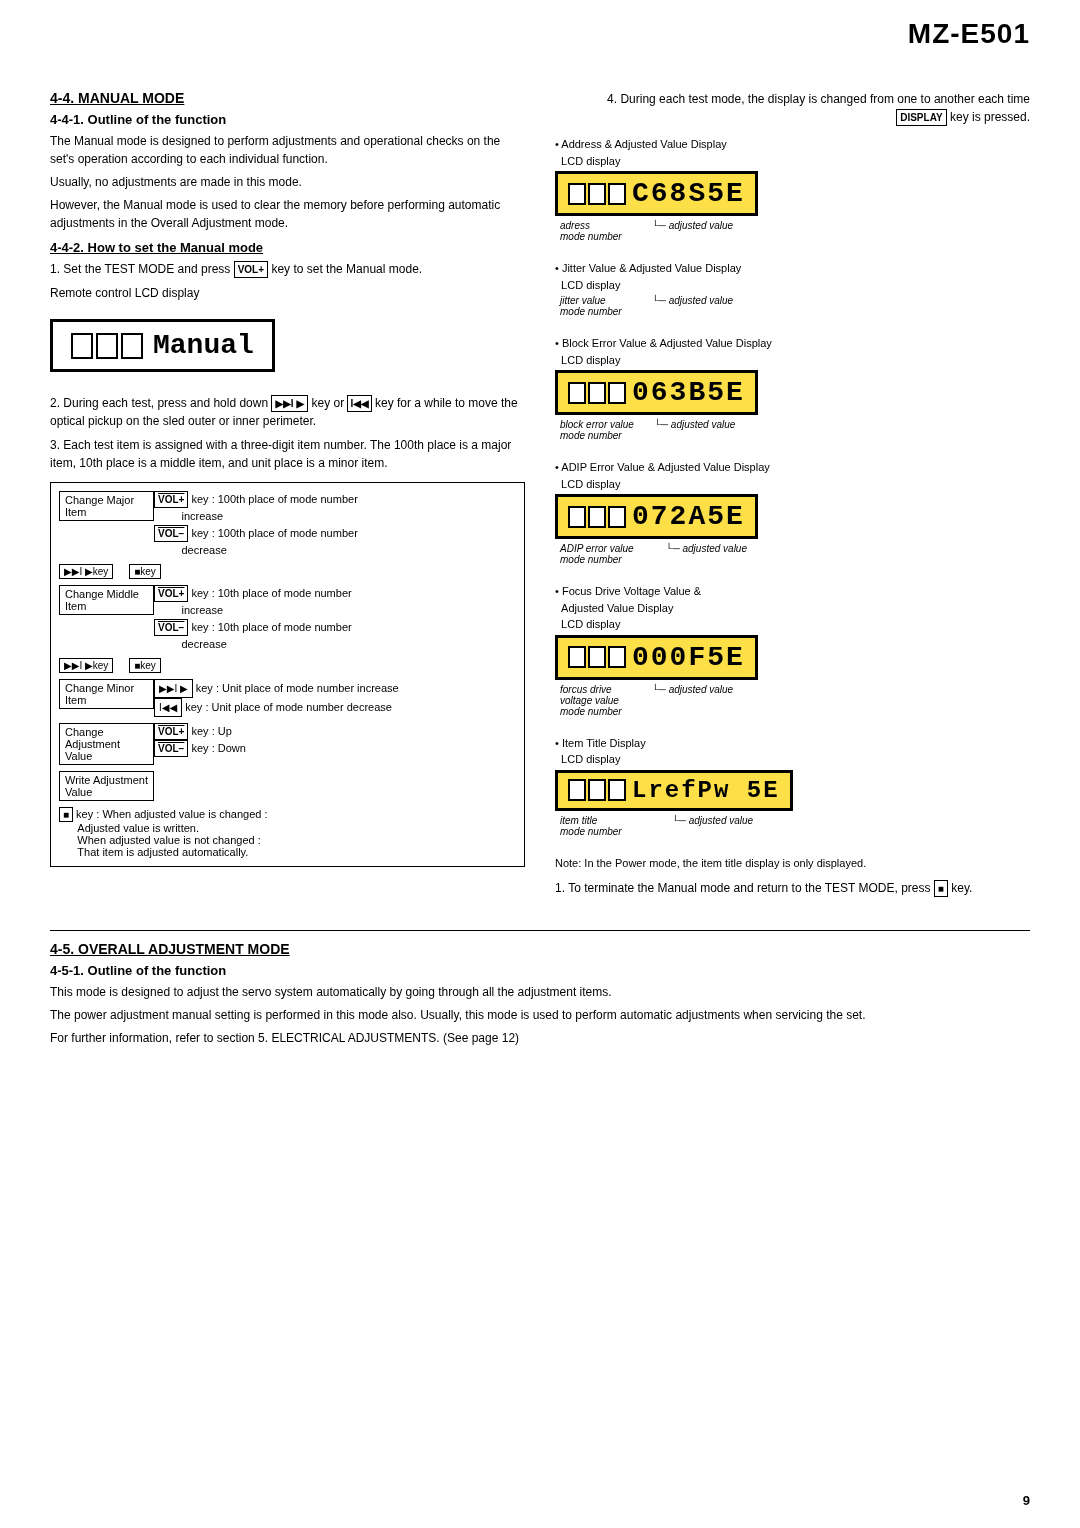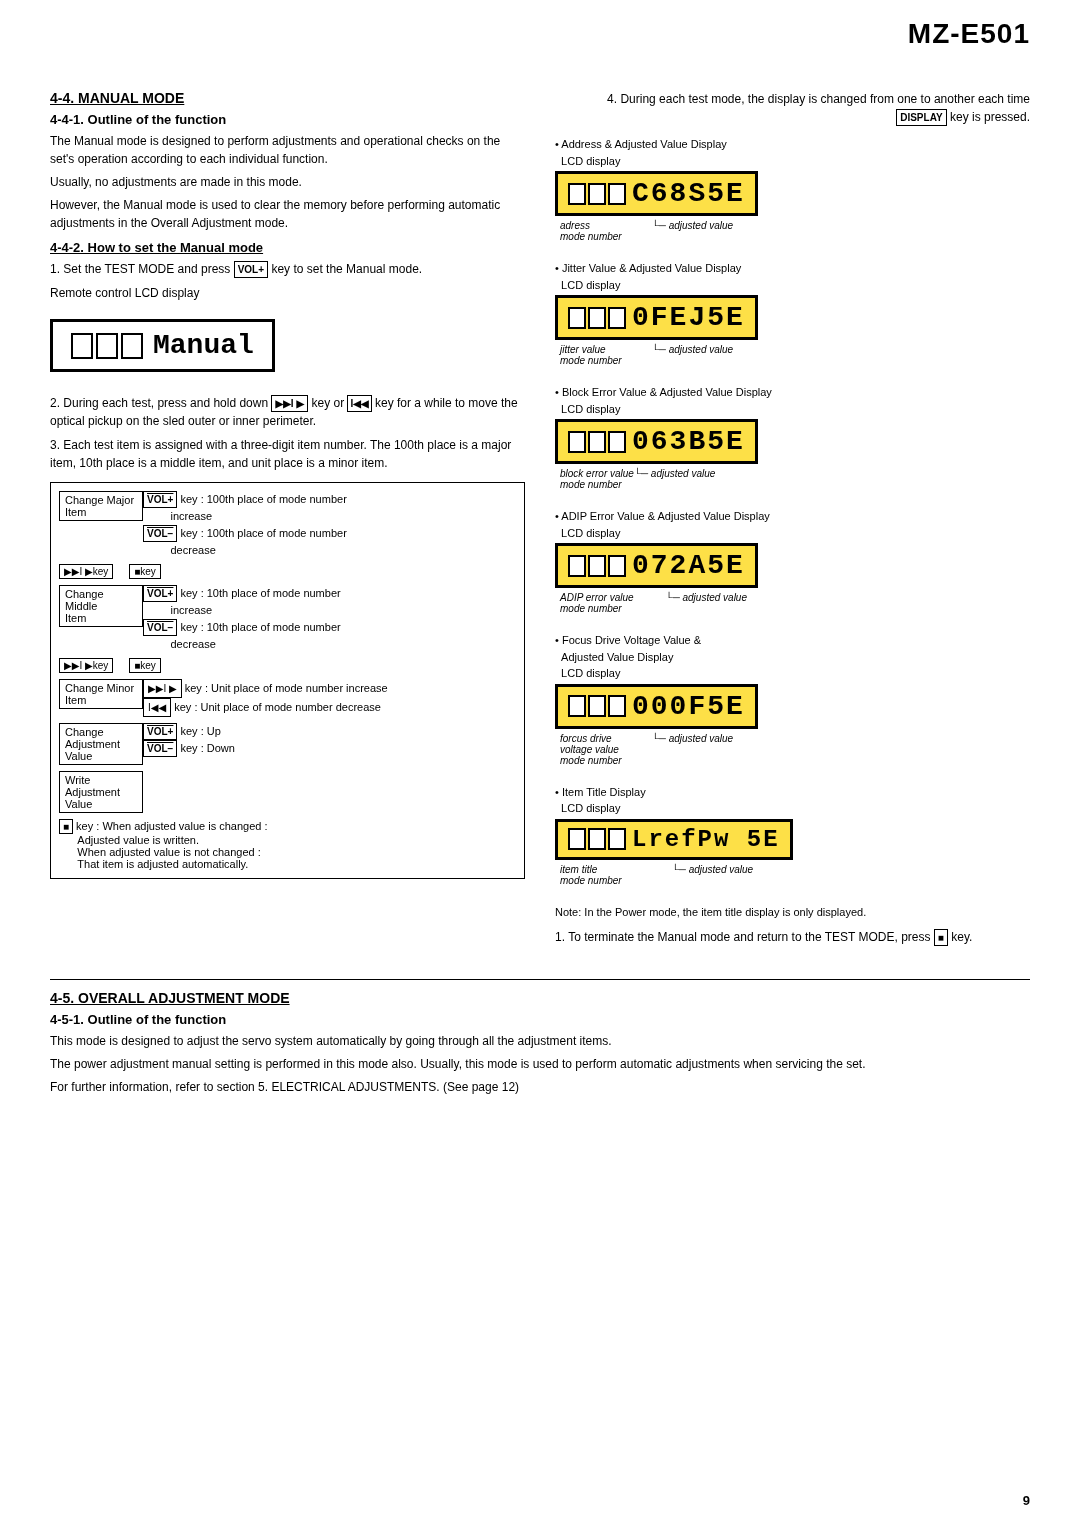--- a/index.html
+++ b/index.html
@@ -174,21 +174,21 @@
       margin: 10px 0;
       font-size: 11px;
     }
 
     .diag-row {
       display: flex;
       align-items: flex-start;
       margin-bottom: 6px;
     }
     .diag-item-col {
-      width: 84px;
+      width: 95px;
       flex-shrink: 0;
     }
     .diag-desc-col {
       flex: 1;
       font-size: 11px;
       line-height: 1.5;
     }
 
     .vol-key {
       border: 1px solid #000;
@@ -365,45 +365,37 @@
           <span class="lcd-big-text">C68S5E</span>
         </div>
         <div style="font-size:10px; font-style:italic; margin-left:5px; display:flex; gap:30px;">
           <div>adress<br>mode number</div>
           <div>└─ adjusted value</div>
         </div>
       </div>
 
       <div class="lcd-section">
         <p style="font-size:11px; margin-bottom:2px;">• Jitter Value &amp; Adjusted Value Display<br>&nbsp;&nbsp;LCD display</p>
-        <div class="lcd-big">
-          <div class="lcd-mode-squares">
-            <div class="lcd-mode-sq"></div>
-            <div class="lcd-mode-sq"></div>
-            <div class="lcd-mode-sq"></div>
-          </div>
-          <span class="lcd-big-text">0FEJ5E</span>
-        </div>
         <div style="font-size:10px; font-style:italic; margin-left:5px; display:flex; gap:30px;">
           <div>jitter value<br>mode number</div>
           <div>└─ adjusted value</div>
         </div>
       </div>
 
       <div class="lcd-section">
         <p style="font-size:11px; margin-bottom:2px;">• Block Error Value &amp; Adjusted Value Display<br>&nbsp;&nbsp;LCD display</p>
         <div class="lcd-big">
           <div class="lcd-mode-squares">
             <div class="lcd-mode-sq"></div>
             <div class="lcd-mode-sq"></div>
             <div class="lcd-mode-sq"></div>
           </div>
           <span class="lcd-big-text">063B5E</span>
         </div>
-        <div style="font-size:10px; font-style:italic; margin-left:5px; display:flex; ">
+        <div style="font-size:10px; font-style:italic; margin-left:5px; display:flex; gap:20px;">
           <div>block error value<br>mode number</div>
           <div>└─ adjusted value</div>
         </div>
       </div>
 
       <div class="lcd-section">
         <p style="font-size:11px; margin-bottom:2px;">• ADIP Error Value &amp; Adjusted Value Display<br>&nbsp;&nbsp;LCD display</p>
         <div class="lcd-big">
           <div class="lcd-mode-squares">
             <div class="lcd-mode-sq"></div>

